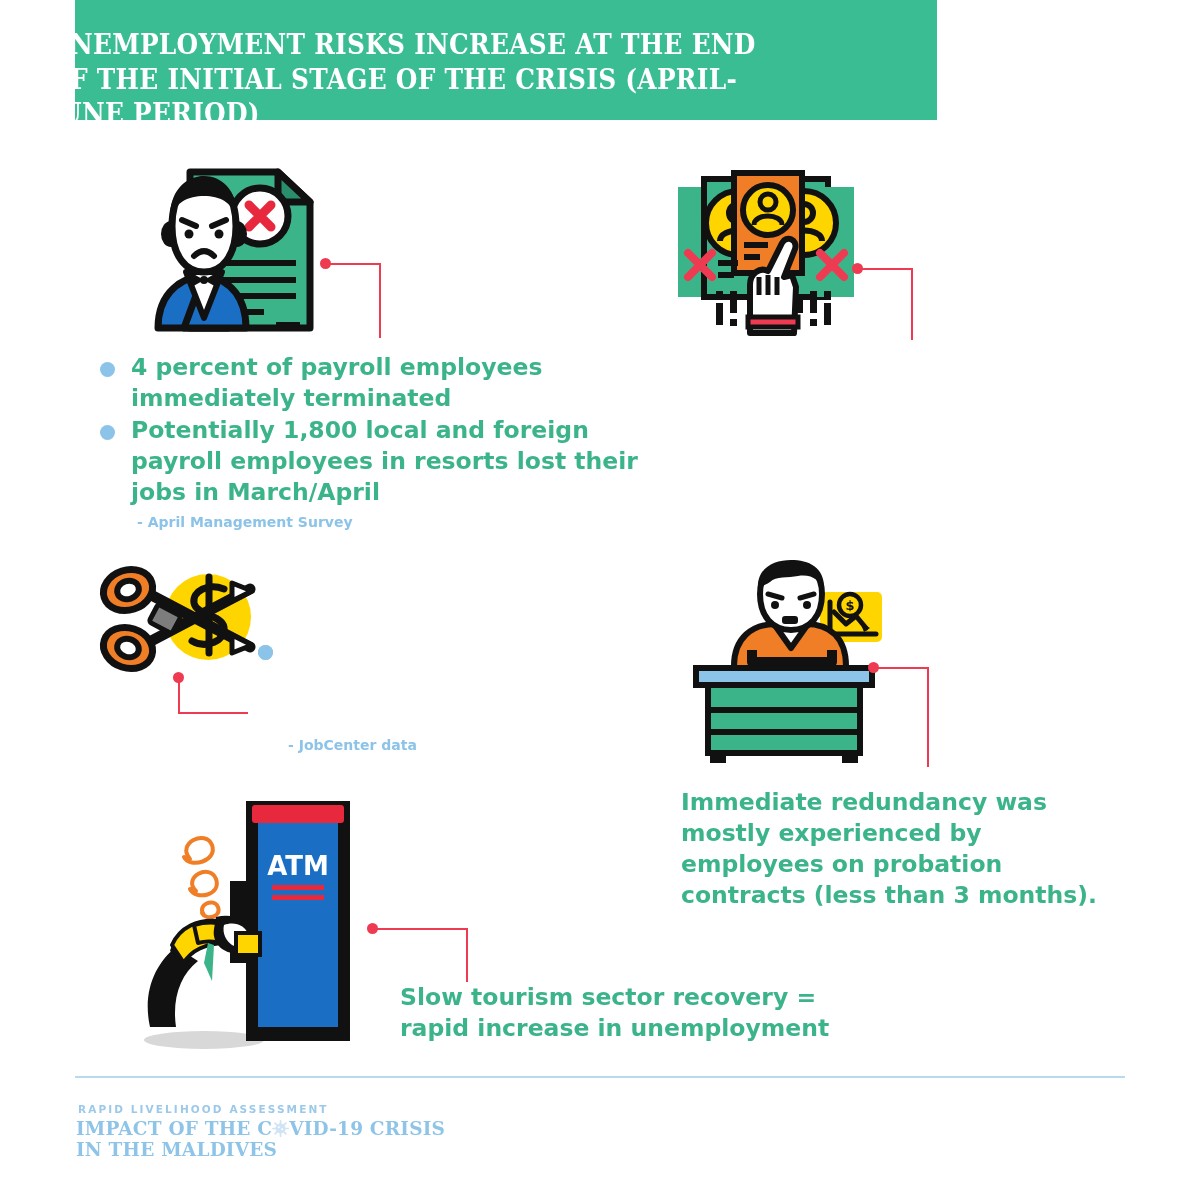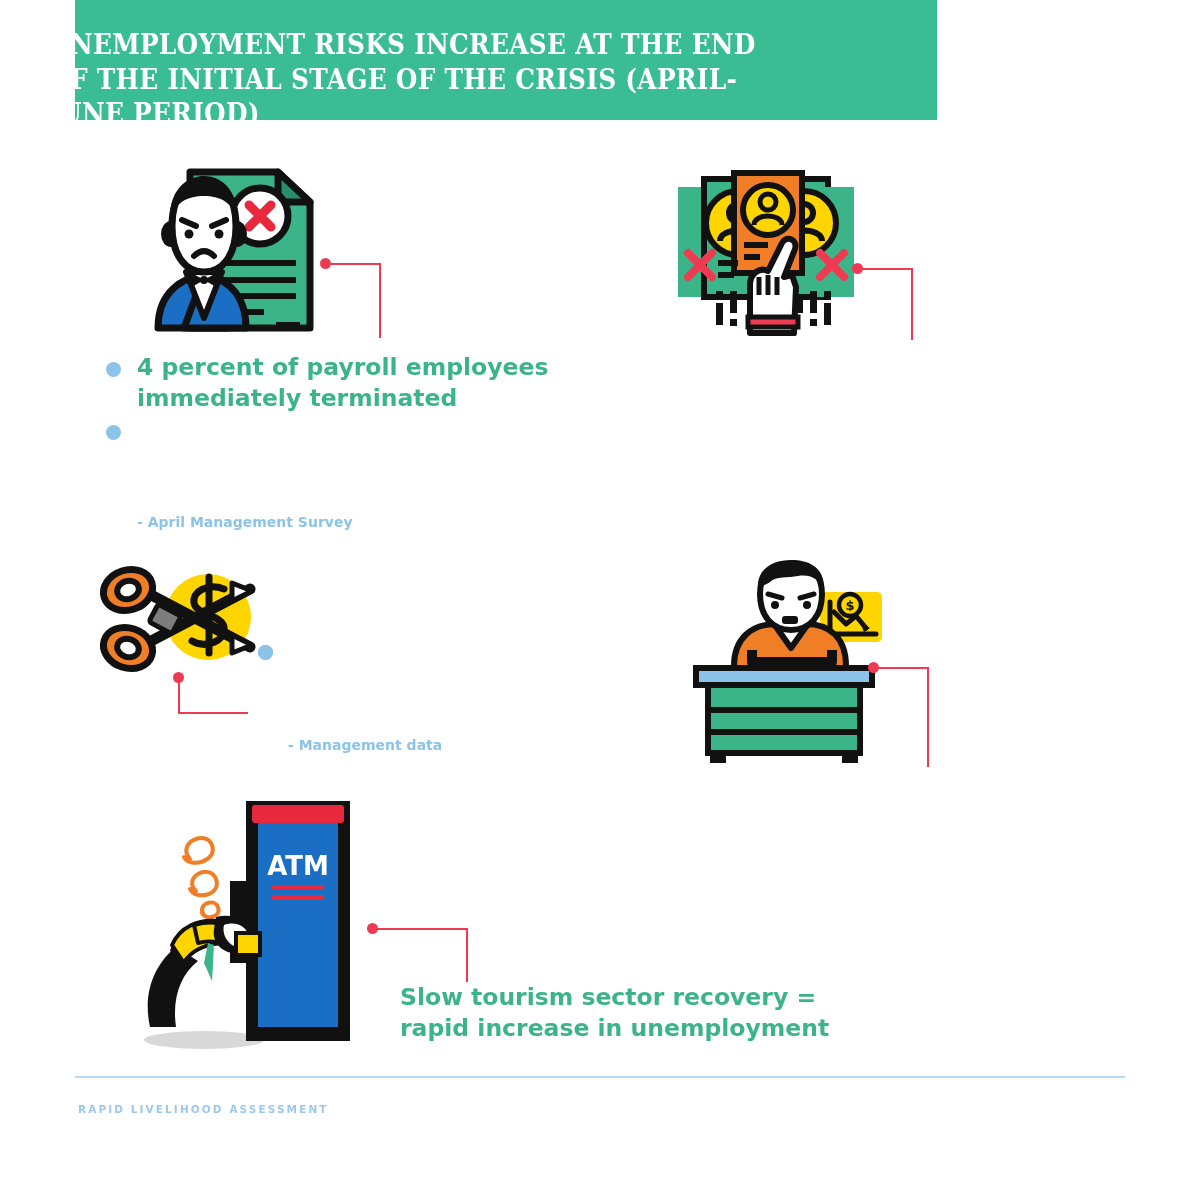--- a/index.html
+++ b/index.html
@@ -133,24 +133,24 @@
       <path d="M44 88 Q54 78 64 88" stroke="#111" stroke-width="6" fill="none" stroke-linecap="round"></path>
     </svg>
   </div>
 
   <div class="conn" style="left:320px;top:263px;">
     <div class="knob" style="left:0;top:-5px;"></div>
     <div class="seg-h" style="left:5px;top:0;width:56px;"></div>
     <div class="seg-v" style="left:59px;top:0;height:75px;"></div>
   </div>
 
-  <div class="body-text" style="left:103px;top:352px;width:560px;">
+  <div class="body-text" style="left:97px;top:352px;width:560px;">
     <ul class="bullets">
       <li><span class="dot"></span><span>4 percent of payroll employees immediately terminated</span></li>
-      <li><span class="dot"></span></li>
+      <li><span class="dot"></span><span>Potentially 1,800 local and foreign payroll employees in resorts lost their jobs in March/April</span></li>
     </ul>
   </div>
   <div class="attrib" style="left:137px;top:513px;">- April Management Survey</div>
 
   <div class="ico" style="left:676px;top:165px;">
     <svg width="180" height="170" viewBox="0 0 180 170">
 
       <rect x="2" y="22" width="36" height="110" fill="#3cb489"></rect>
       <rect x="28" y="14" width="124" height="118" fill="#3cb489" stroke="#111" stroke-width="6"></rect>
       <rect x="140" y="22" width="38" height="110" fill="#3cb489"></rect>
@@ -238,21 +238,21 @@
     <div class="seg-v" style="left:0;top:5px;height:36px;"></div>
     <div class="seg-h" style="left:0;top:40px;width:70px;"></div>
   </div>
 
   <div class="body-text" style="left:255px;top:634px;width:400px;">
     <ul class="bullets">
       <li><span class="dot"></span></li>
       <li><span class="dot"></span></li>
     </ul>
   </div>
-  <div class="attrib" style="left:288px;top:736px;">- Management data</div>
+  <div class="attrib" style="left:288px;top:736px;">- JobCenter data</div>
 
   <div class="ico" style="left:694px;top:560px;">
     <svg width="200" height="205" viewBox="0 0 200 205">
 
       <rect x="126" y="32" width="62" height="50" rx="5" fill="#ffd500"></rect>
       <g stroke="#111" stroke-width="5" fill="none" stroke-linecap="round" stroke-linejoin="round">
         <polyline points="136,42 136,74 182,74"></polyline>
         <polyline points="140,52 152,64 162,56 172,68"></polyline>
       </g>
       <path d="M166 62 L176 68 L170 72 Z" fill="#111"></path>
@@ -287,20 +287,21 @@
       <rect x="148" y="191" width="16" height="12" fill="#111"></rect>
     </svg>
   </div>
 
   <div class="conn" style="left:868px;top:667px;">
     <div class="knob" style="left:0;top:-5px;"></div>
     <div class="seg-h" style="left:5px;top:0;width:56px;"></div>
     <div class="seg-v" style="left:59px;top:0;height:100px;"></div>
   </div>
 
+  <div class="body-text" style="left:681px;top:787px;width:440px;">Immediate redundancy was mostly experienced by employees on probation contracts (less than 3 months).</div>
 
   <div class="ico" style="left:132px;top:795px;">
     <svg width="232" height="255" viewBox="0 0 232 255">
 
       <ellipse cx="72" cy="245" rx="60" ry="9" fill="#d8d8d8"></ellipse>
 
       <rect x="114" y="6" width="104" height="240" fill="#111"></rect>
       <rect x="98" y="86" width="32" height="82" fill="#111"></rect>
       <rect x="126" y="28" width="80" height="204" fill="#1a6fc4"></rect>
       <rect x="120" y="10" width="92" height="18" rx="3" fill="#e8283c"></rect>
@@ -335,14 +336,28 @@
   <div class="conn" style="left:367px;top:928px;">
     <div class="knob" style="left:0;top:-5px;"></div>
     <div class="seg-h" style="left:5px;top:0;width:96px;"></div>
     <div class="seg-v" style="left:99px;top:0;height:54px;"></div>
   </div>
 
   <div class="body-text" style="left:400px;top:982px;width:470px;">Slow tourism sector recovery = rapid increase in unemployment</div>
 
   <div class="footer-rule"></div>
   <div class="footer-kicker">RAPID LIVELIHOOD ASSESSMENT</div>
+  <div class="footer-title">
+    <span class="ln"><span>IMPACT OF THE C</span><span class="covid-o"><svg width="17" height="17" viewBox="0 0 20 20">
+            <g stroke="#cfe4f5" stroke-width="2" stroke-linecap="round">
+              <line x1="10" y1="1" x2="10" y2="19"></line>
+              <line x1="1" y1="10" x2="19" y2="10"></line>
+              <line x1="3.6" y1="3.6" x2="16.4" y2="16.4"></line>
+              <line x1="16.4" y1="3.6" x2="3.6" y2="16.4"></line>
+            </g>
+            <circle cx="10" cy="10" r="6" fill="#cfe4f5"></circle>
+            <circle cx="8" cy="8.5" r="1.2" fill="#ffffff"></circle>
+            <circle cx="12" cy="11" r="1.2" fill="#ffffff"></circle>
+          </svg></span><span>VID-19 CRISIS</span></span>
+    <span class="ln">IN THE MALDIVES</span>
+  </div>
 
 </div>
 
 </body></html>

